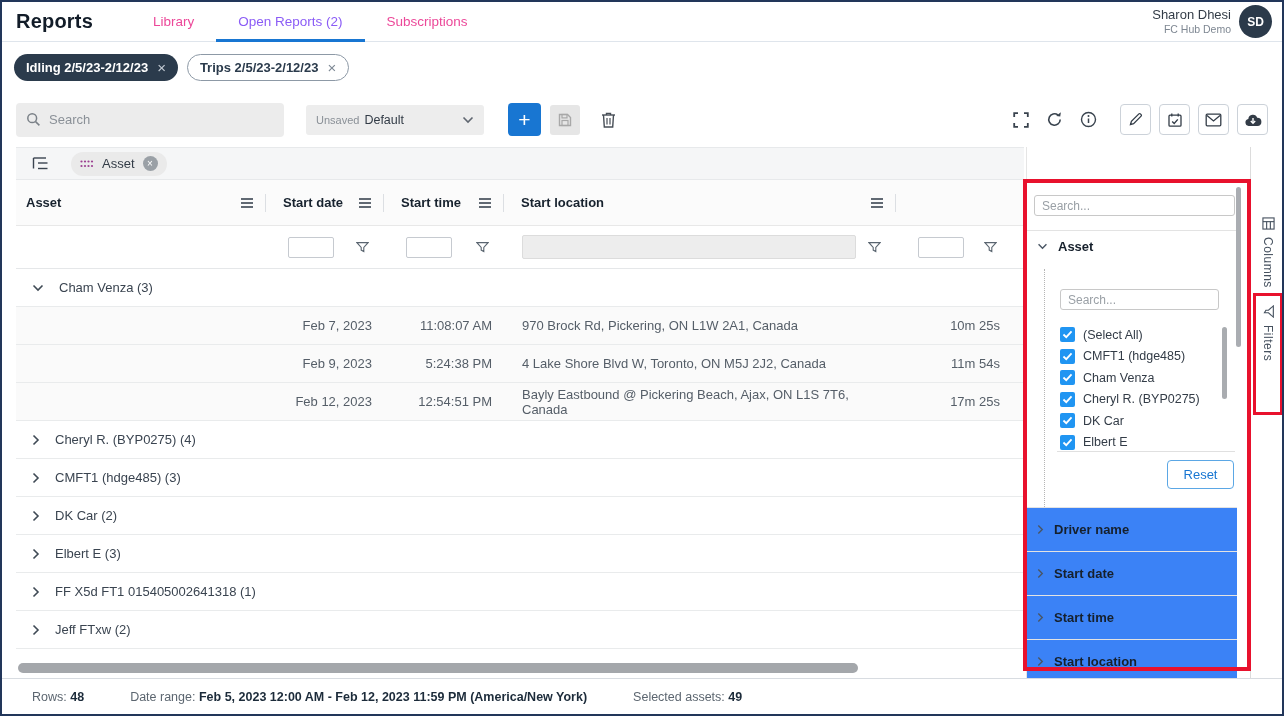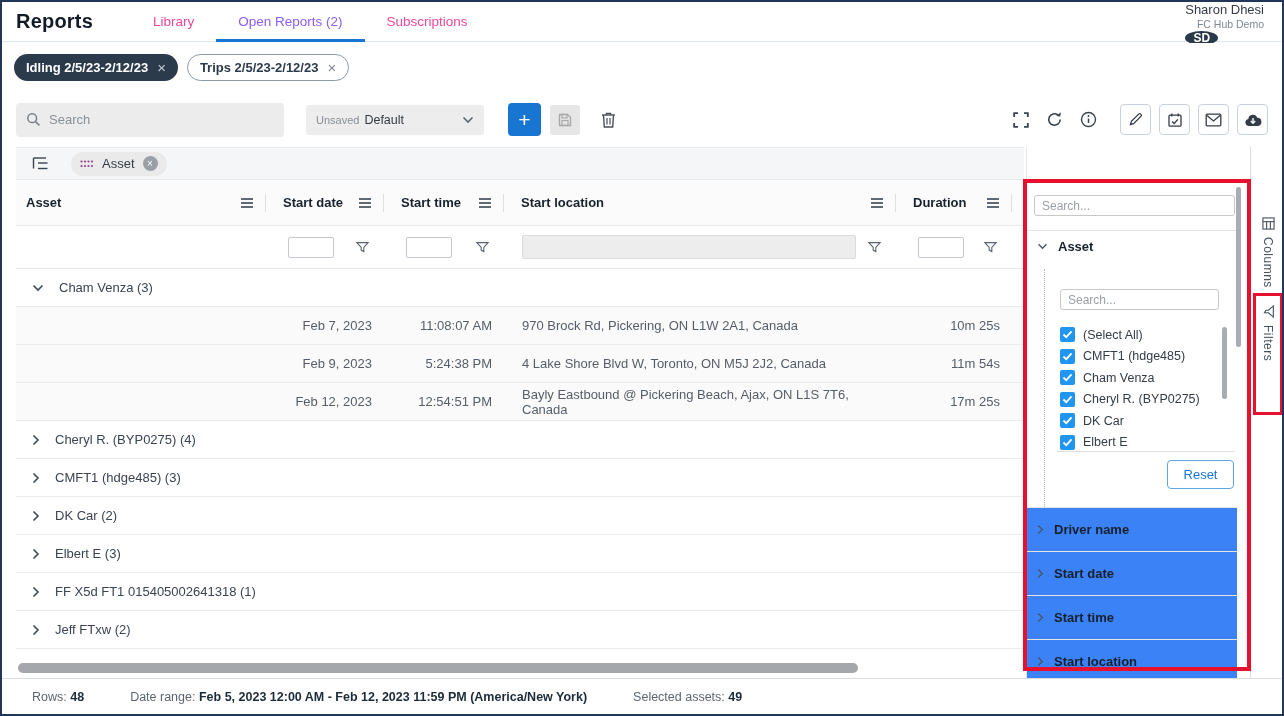--- a/index.html
+++ b/index.html
@@ -16,21 +16,21 @@
   .navbar { position:absolute; left:0; top:0; right:0; height:40px;
     display:flex; align-items:stretch; border-bottom:1px solid #dfe5ec; background:#fff; }
   .app-title { font-size:20px; font-weight:bold; color:#121c28; align-self:center;
     margin-left:14px; letter-spacing:.2px; }
   .nav-tabs { display:flex; margin-left:38px; }
   .nav-tab { padding:0 22px; display:flex; align-items:center; font-size:13.5px;
     color:#ec4899; cursor:pointer; position:relative; }
   .nav-tab.active { color:#8b5cf6; }
   .nav-tab.active::after { content:""; position:absolute; left:0; right:0; bottom:-1px;
     height:3px; background:#1876d2; }
-  .user-block { margin-left:auto; display:flex; align-items:flex-start; margin-right:10px;flex-direction:column; }
+  .user-block { margin-left:auto; display:flex; align-items:center; margin-right:10px; }
   .user-text { text-align:right; margin-right:8px; line-height:1.25; }
   .user-name { font-size:13px; color:#333c47; }
   .user-org { font-size:10.5px; color:#7e8792; }
   .avatar { width:33px; height:33px; border-radius:50%; background:#2b3a4a; color:#fff;
     font-size:12px; font-weight:bold; display:flex; align-items:center; justify-content:center; }
 
   
   .chips-row { position:absolute; left:0; top:41px; right:0; height:49px;
     display:flex; align-items:center; padding-left:12px; gap:9px; background:#fff; }
   .chip { height:27px; border-radius:15px; display:flex; align-items:center;
@@ -359,30 +359,20 @@
     <div class="hcell">
       <span class="hlabel">Start location</span>
       <span class="menu-ico">
           <svg width="14" height="12" viewBox="0 0 14 12" stroke="#2e3946" stroke-width="1.5">
             <line x1="1" y1="2" x2="13" y2="2"></line>
             <line x1="1" y1="6" x2="13" y2="6"></line>
             <line x1="1" y1="10" x2="13" y2="10"></line>
           </svg>
         </span>
     </div>
-    <div class="hcell">
-      <span class="hlabel">Duration</span>
-      <span class="menu-ico">
-          <svg width="14" height="12" viewBox="0 0 14 12" stroke="#2e3946" stroke-width="1.5">
-            <line x1="1" y1="2" x2="13" y2="2"></line>
-            <line x1="1" y1="6" x2="13" y2="6"></line>
-            <line x1="1" y1="10" x2="13" y2="10"></line>
-          </svg>
-        </span>
-    </div>
   </div>
 
   <div class="tbl-grid tbl-filter">
     <div class="fcell"></div>
     <div class="fcell">
       <input class="f-input" style="">
       <span class="funnel">
           <svg width="13" height="13" viewBox="0 0 14 14">
             <path d="M1 1.8h12L8.4 7v4.4L5.6 9.8V7z" fill="none" stroke="#5a6570" stroke-width="1.2"></path>
           </svg>

